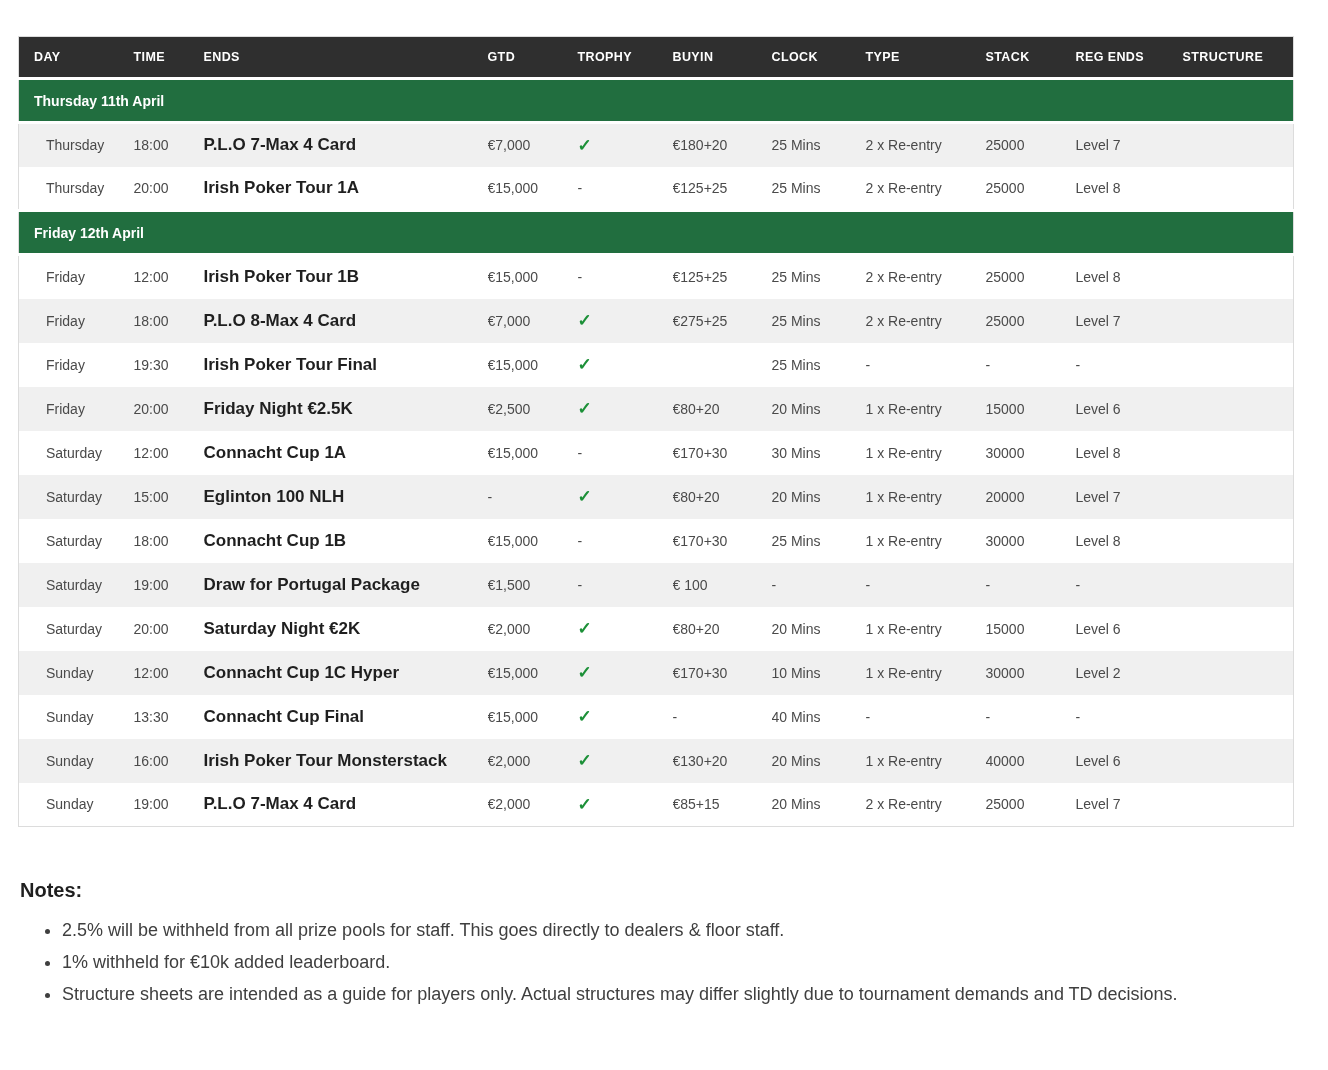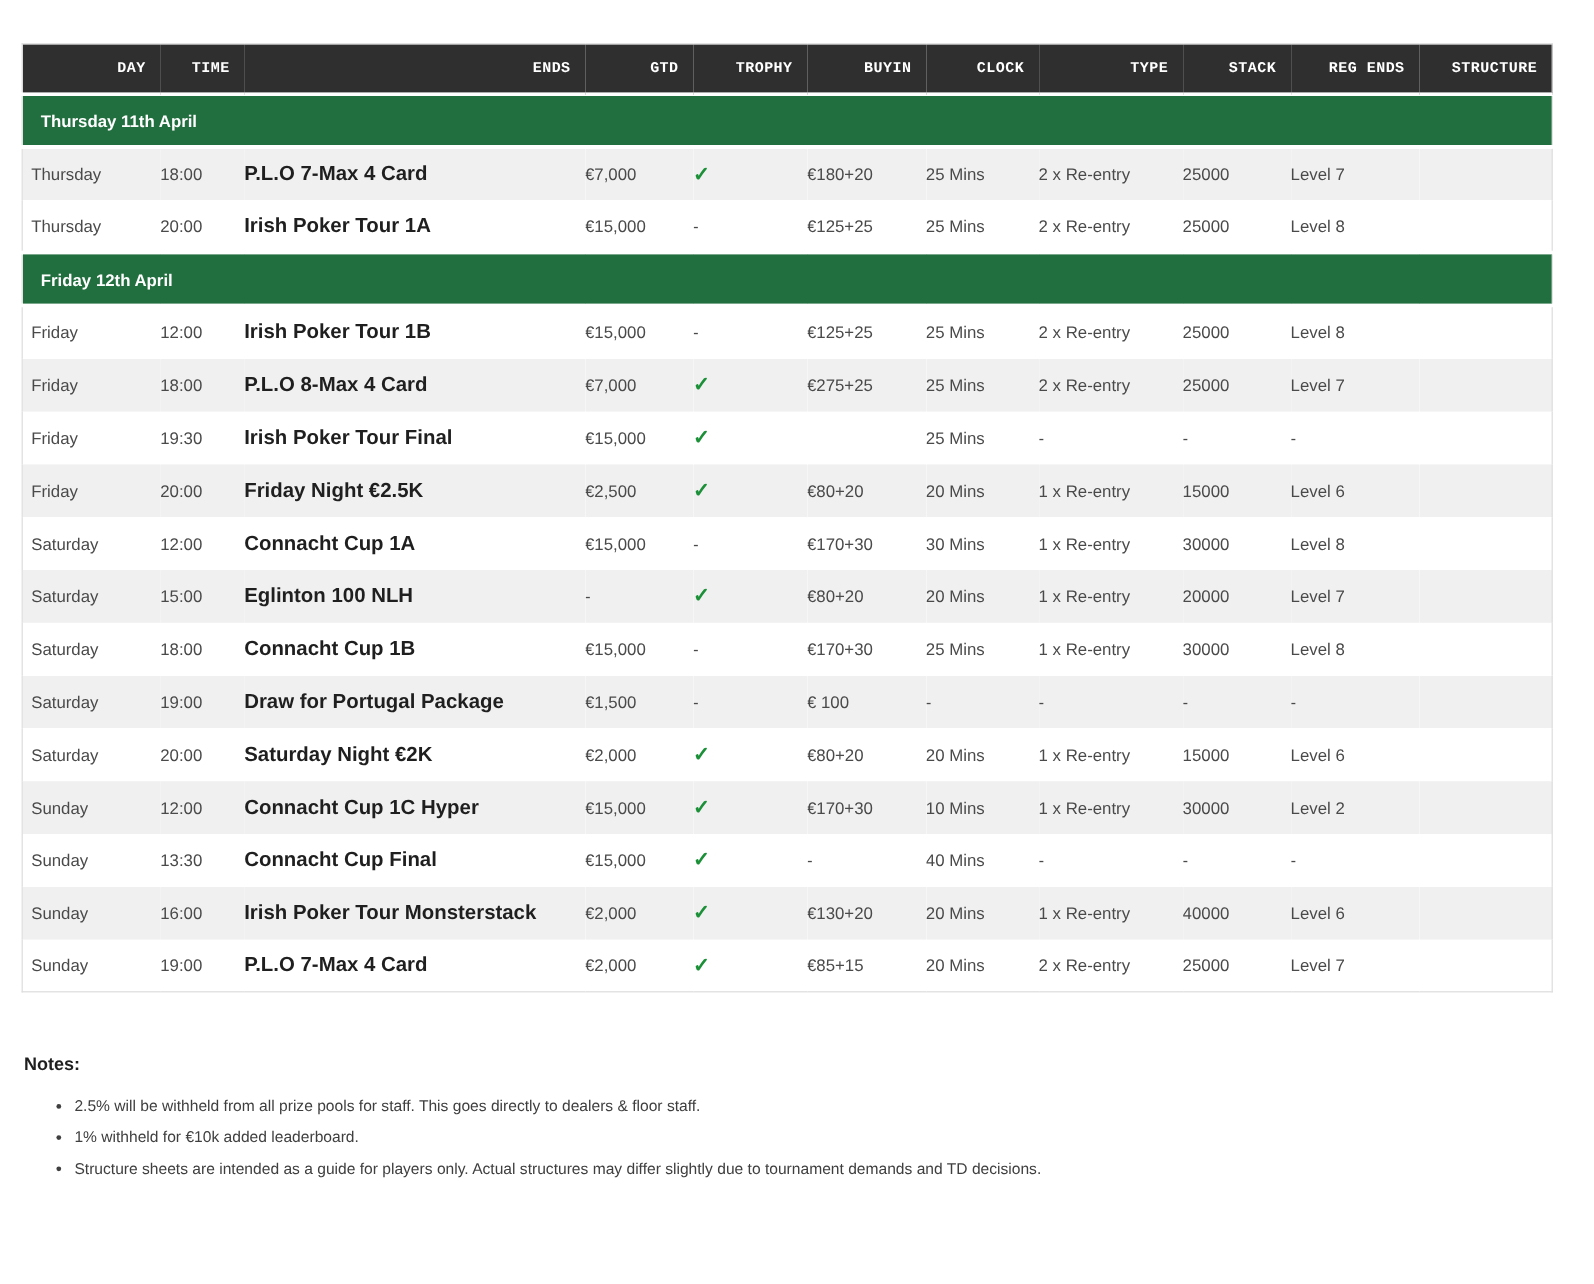--- a/index.html
+++ b/index.html
@@ -32,38 +32,37 @@
   }
   col.c1{width:115px}col.c2{width:70px}col.c3{width:284px}col.c4{width:90px}
   col.c5{width:95px}col.c6{width:99px}col.c7{width:94px}col.c8{width:120px}
   col.c9{width:90px}col.c10{width:107px}col.c11{width:auto}
   thead th{
     background:var(--header-bg);
     color:var(--header-text);
     font-size:12.5px;
     font-weight:700;
     letter-spacing:.4px;
-    text-align:right;
+    text-align:left;
     height:42px;
-    padding:12px;
+    padding:0;
     vertical-align:middle;
     white-space:nowrap;
-    font-family:Liberation Mono, monospace;
   }
   thead th:first-child{padding-left:15px;}
   tbody td{
     height:44px;
     padding:0;
     vertical-align:middle;
     font-size:14px;
     color:var(--body-text);
     white-space:nowrap;
     overflow:hidden;
   }
-  tbody td:first-child{padding-left:7px;}
+  tbody td:first-child{padding-left:27px;}
   tbody tr:nth-child(even):not(.section){background:var(--row-alt-bg);}
   tbody tr:nth-child(odd):not(.section){background:var(--row-bg);}
   tbody tr.section td{
     background:var(--section-bg);
     color:var(--section-text);
     font-weight:700;
     font-size:14px;
     height:44px;
     border-top:3px solid #FFFFFF;
     border-bottom:3px solid #FFFFFF;
@@ -77,27 +76,27 @@
   }
   .check{
     color:var(--check-green);
     font-weight:700;
     font-size:17px;
     line-height:1;
   }
   .notes{margin:52px 0 0 20px;}
   .notes-title{
     font-weight:700;
-    font-size:15px;
+    font-size:20px;
     color:var(--event-text);
     margin-bottom:18px;
   }
   .notes ul{margin:0;padding-left:42px;}
   .notes li{
-    font-size:13px;
+    font-size:18px;
     color:#3F3F3F;
     margin-bottom:11px;
   }
 </style>
 </head>
 <body>
 
 <div class="page">
 
   <table class="schedule">

